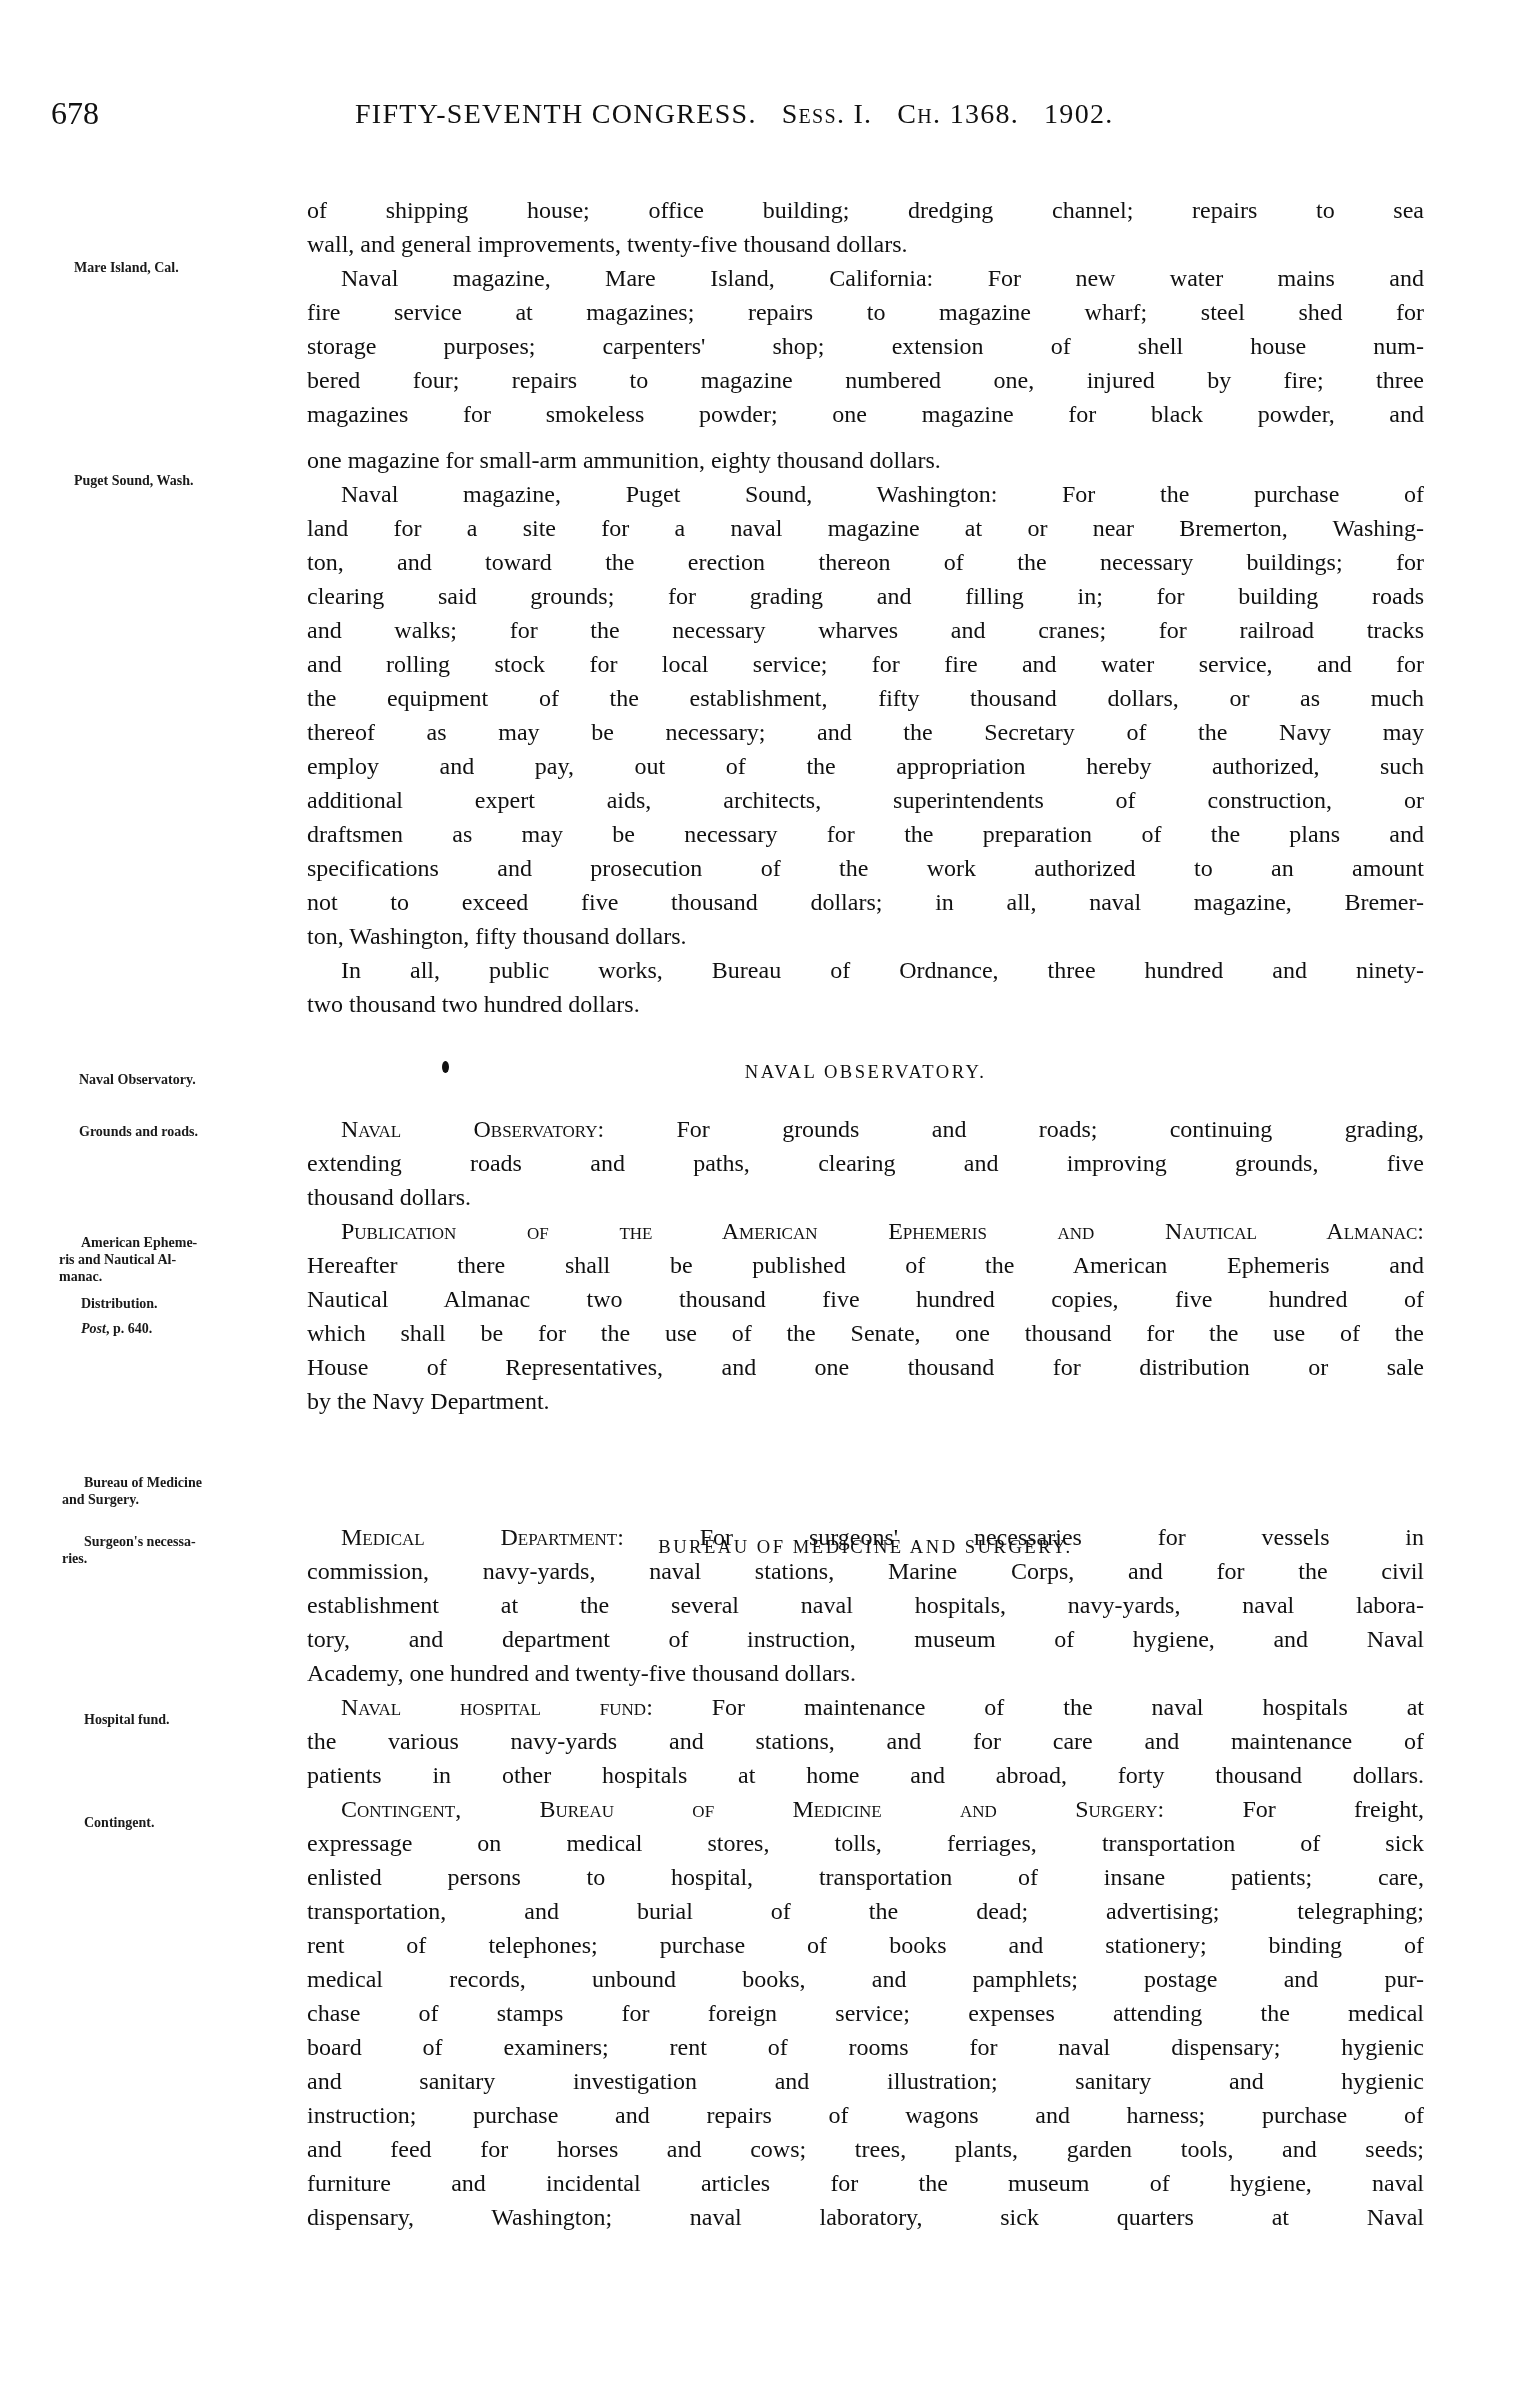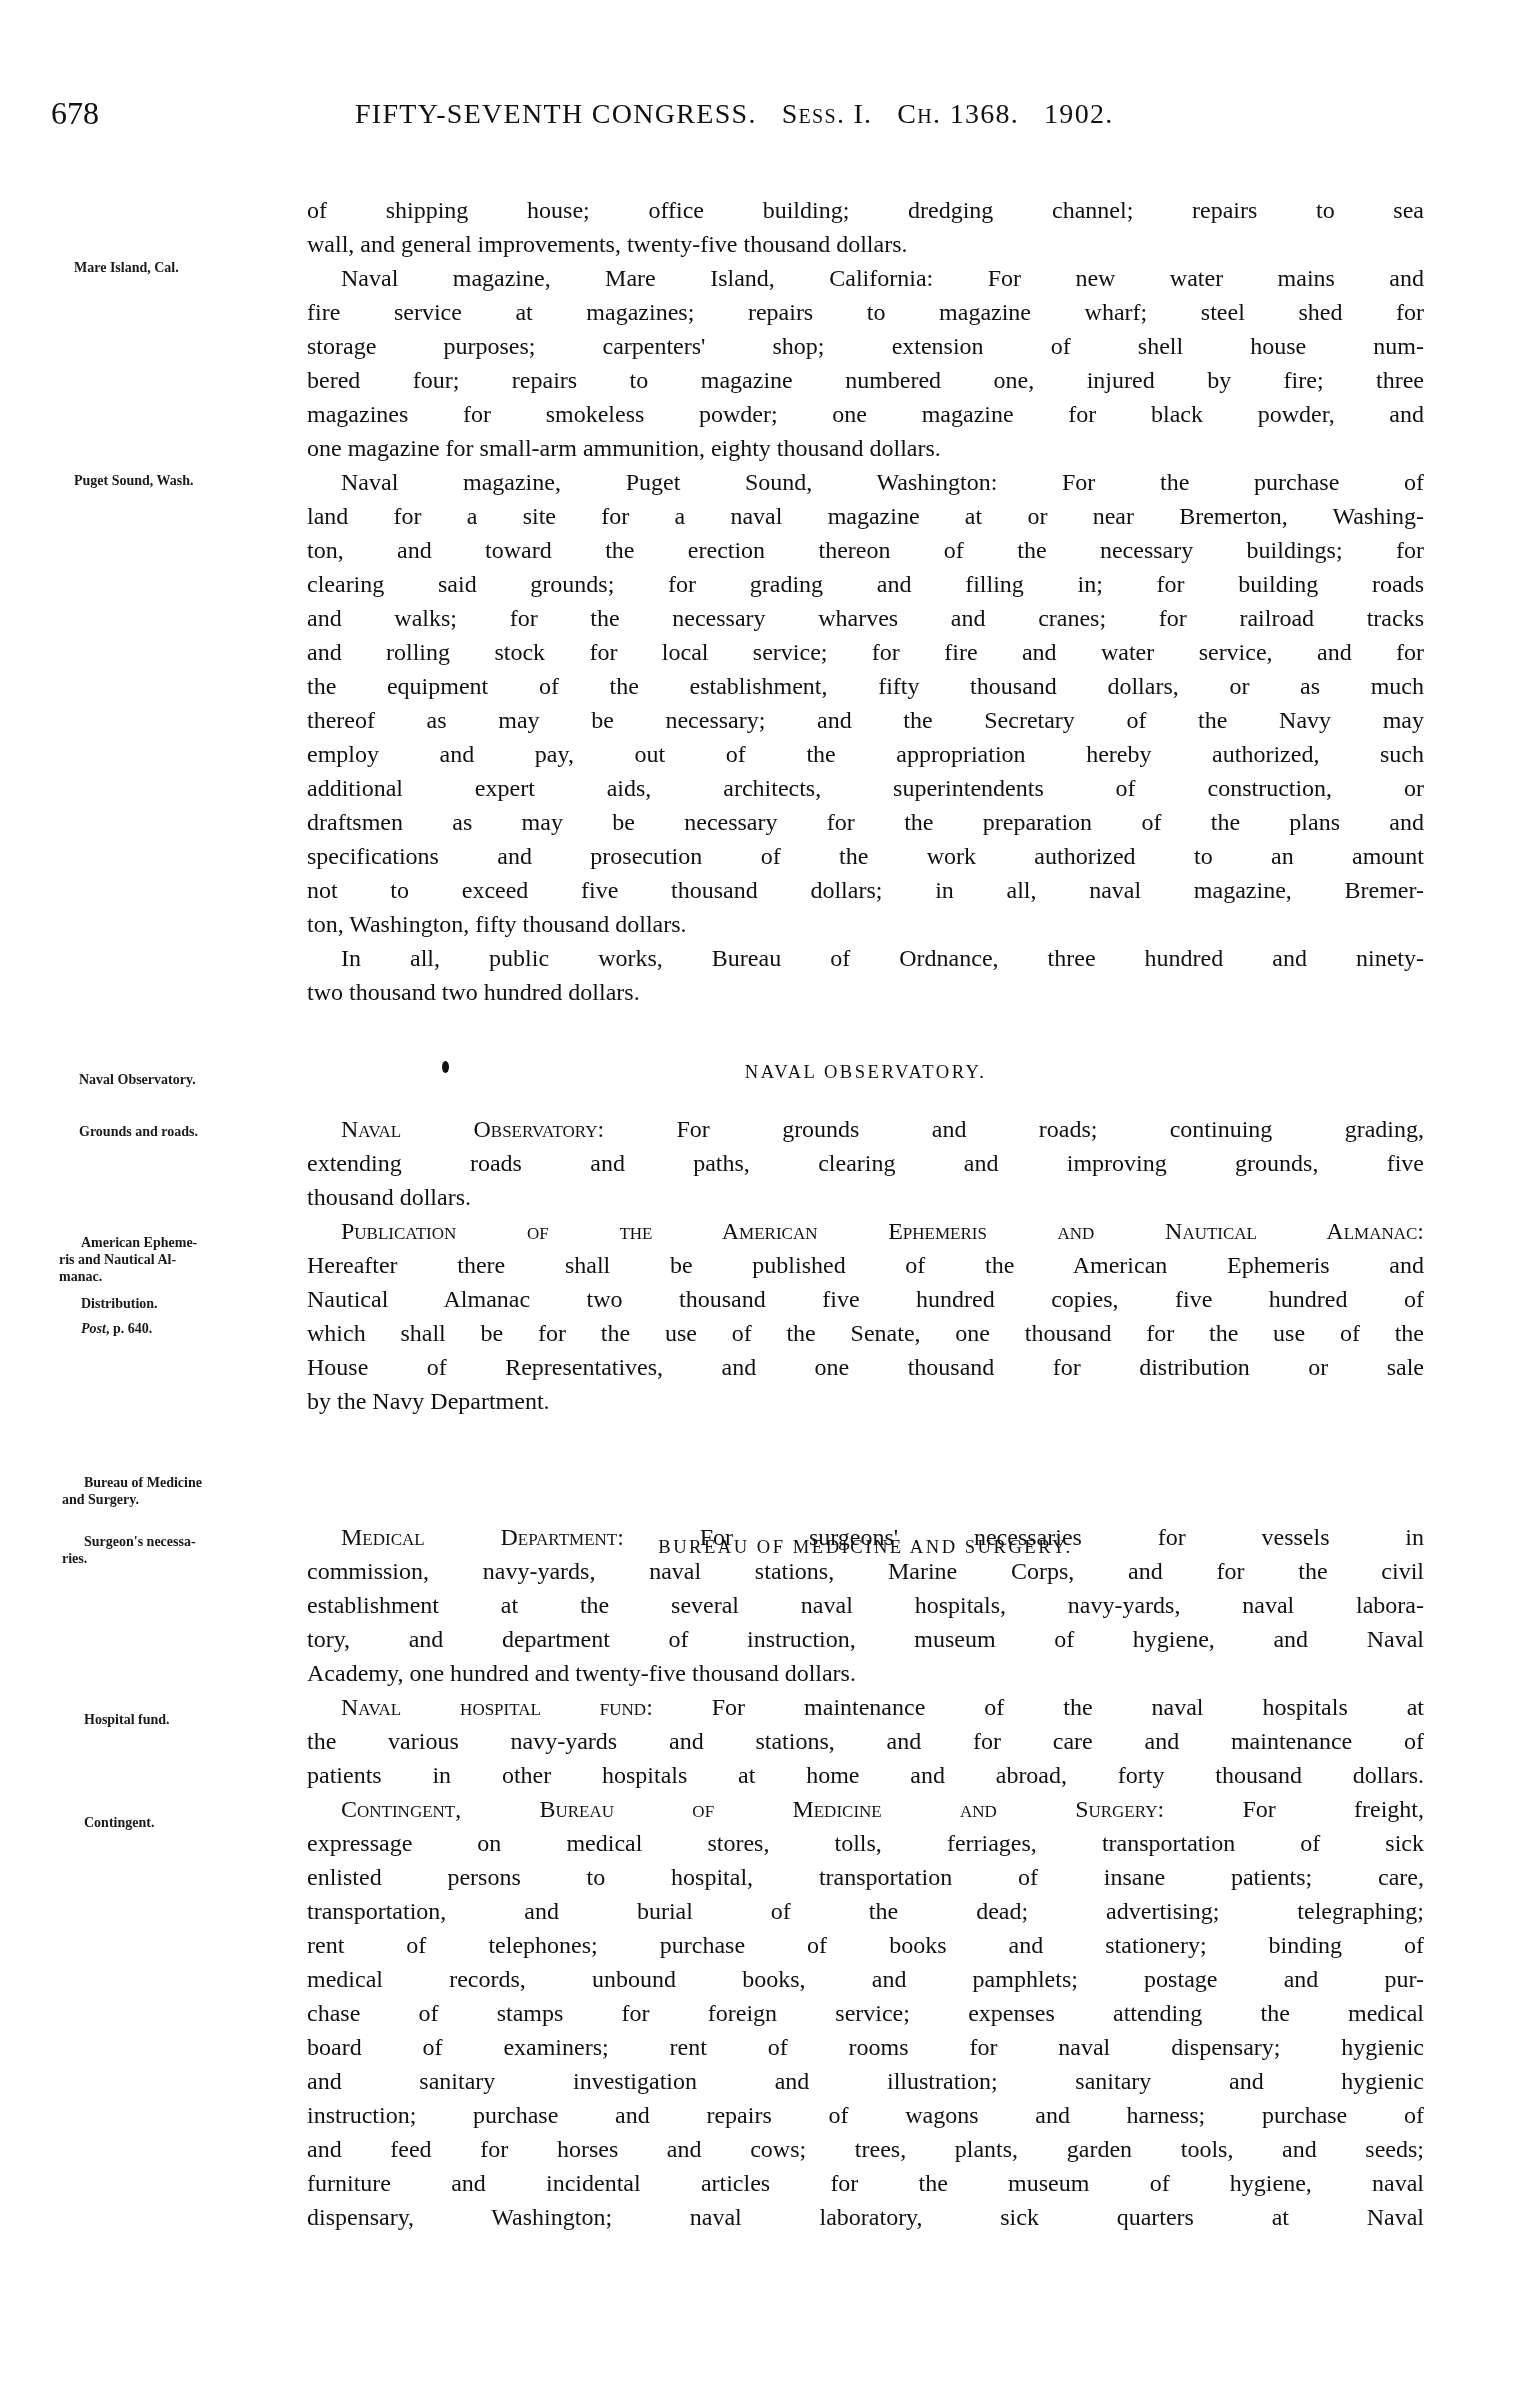--- a/index.html
+++ b/index.html
@@ -59,21 +59,21 @@
   <div class="sidenote" style="left:84px; top:1814px;">Contingent.</div>
 
   <div class="col" style="top:193px;">
     <div class="line" style="white-space: nowrap;">of shipping house; office building; dredging channel; repairs to sea</div>
     <div class="line last" style="white-space: nowrap;">wall, and general improvements, twenty-five thousand dollars.</div>
     <div class="line indent" style="white-space: nowrap;">Naval magazine, Mare Island, California: For new water mains and</div>
     <div class="line" style="white-space: nowrap;">fire service at magazines; repairs to magazine wharf; steel shed for</div>
     <div class="line" style="white-space: nowrap;">storage purposes; carpenters' shop; extension of shell house num-</div>
     <div class="line" style="white-space: nowrap;">bered four; repairs to magazine numbered one, injured by fire; three</div>
     <div class="line" style="white-space: nowrap;">magazines for smokeless powder; one magazine for black powder, and</div>
-    <div class="line last" style="white-space: nowrap;">one magazine for small-arm ammunition, eighty thousand dollars.</div>
+    <div class="line last" style="white-space: nowrap; margin-top: 12px;">one magazine for small-arm ammunition, eighty thousand dollars.</div>
     <div class="line indent" style="white-space: nowrap;">Naval magazine, Puget Sound, Washington: For the purchase of</div>
     <div class="line" style="white-space: nowrap;">land for a site for a naval magazine at or near Bremerton, Washing-</div>
     <div class="line" style="white-space: nowrap;">ton, and toward the erection thereon of the necessary buildings; for</div>
     <div class="line" style="white-space: nowrap;">clearing said grounds; for grading and filling in; for building roads</div>
     <div class="line" style="white-space: nowrap;">and walks; for the necessary wharves and cranes; for railroad tracks</div>
     <div class="line" style="white-space: nowrap;">and rolling stock for local service; for fire and water service, and for</div>
     <div class="line" style="white-space: nowrap;">the equipment of the establishment, fifty thousand dollars, or as much</div>
     <div class="line" style="white-space: nowrap;">thereof as may be necessary; and the Secretary of the Navy may</div>
     <div class="line" style="white-space: nowrap;">employ and pay, out of the appropriation hereby authorized, such</div>
     <div class="line" style="white-space: nowrap;">additional expert aids, architects, superintendents of construction, or</div>

